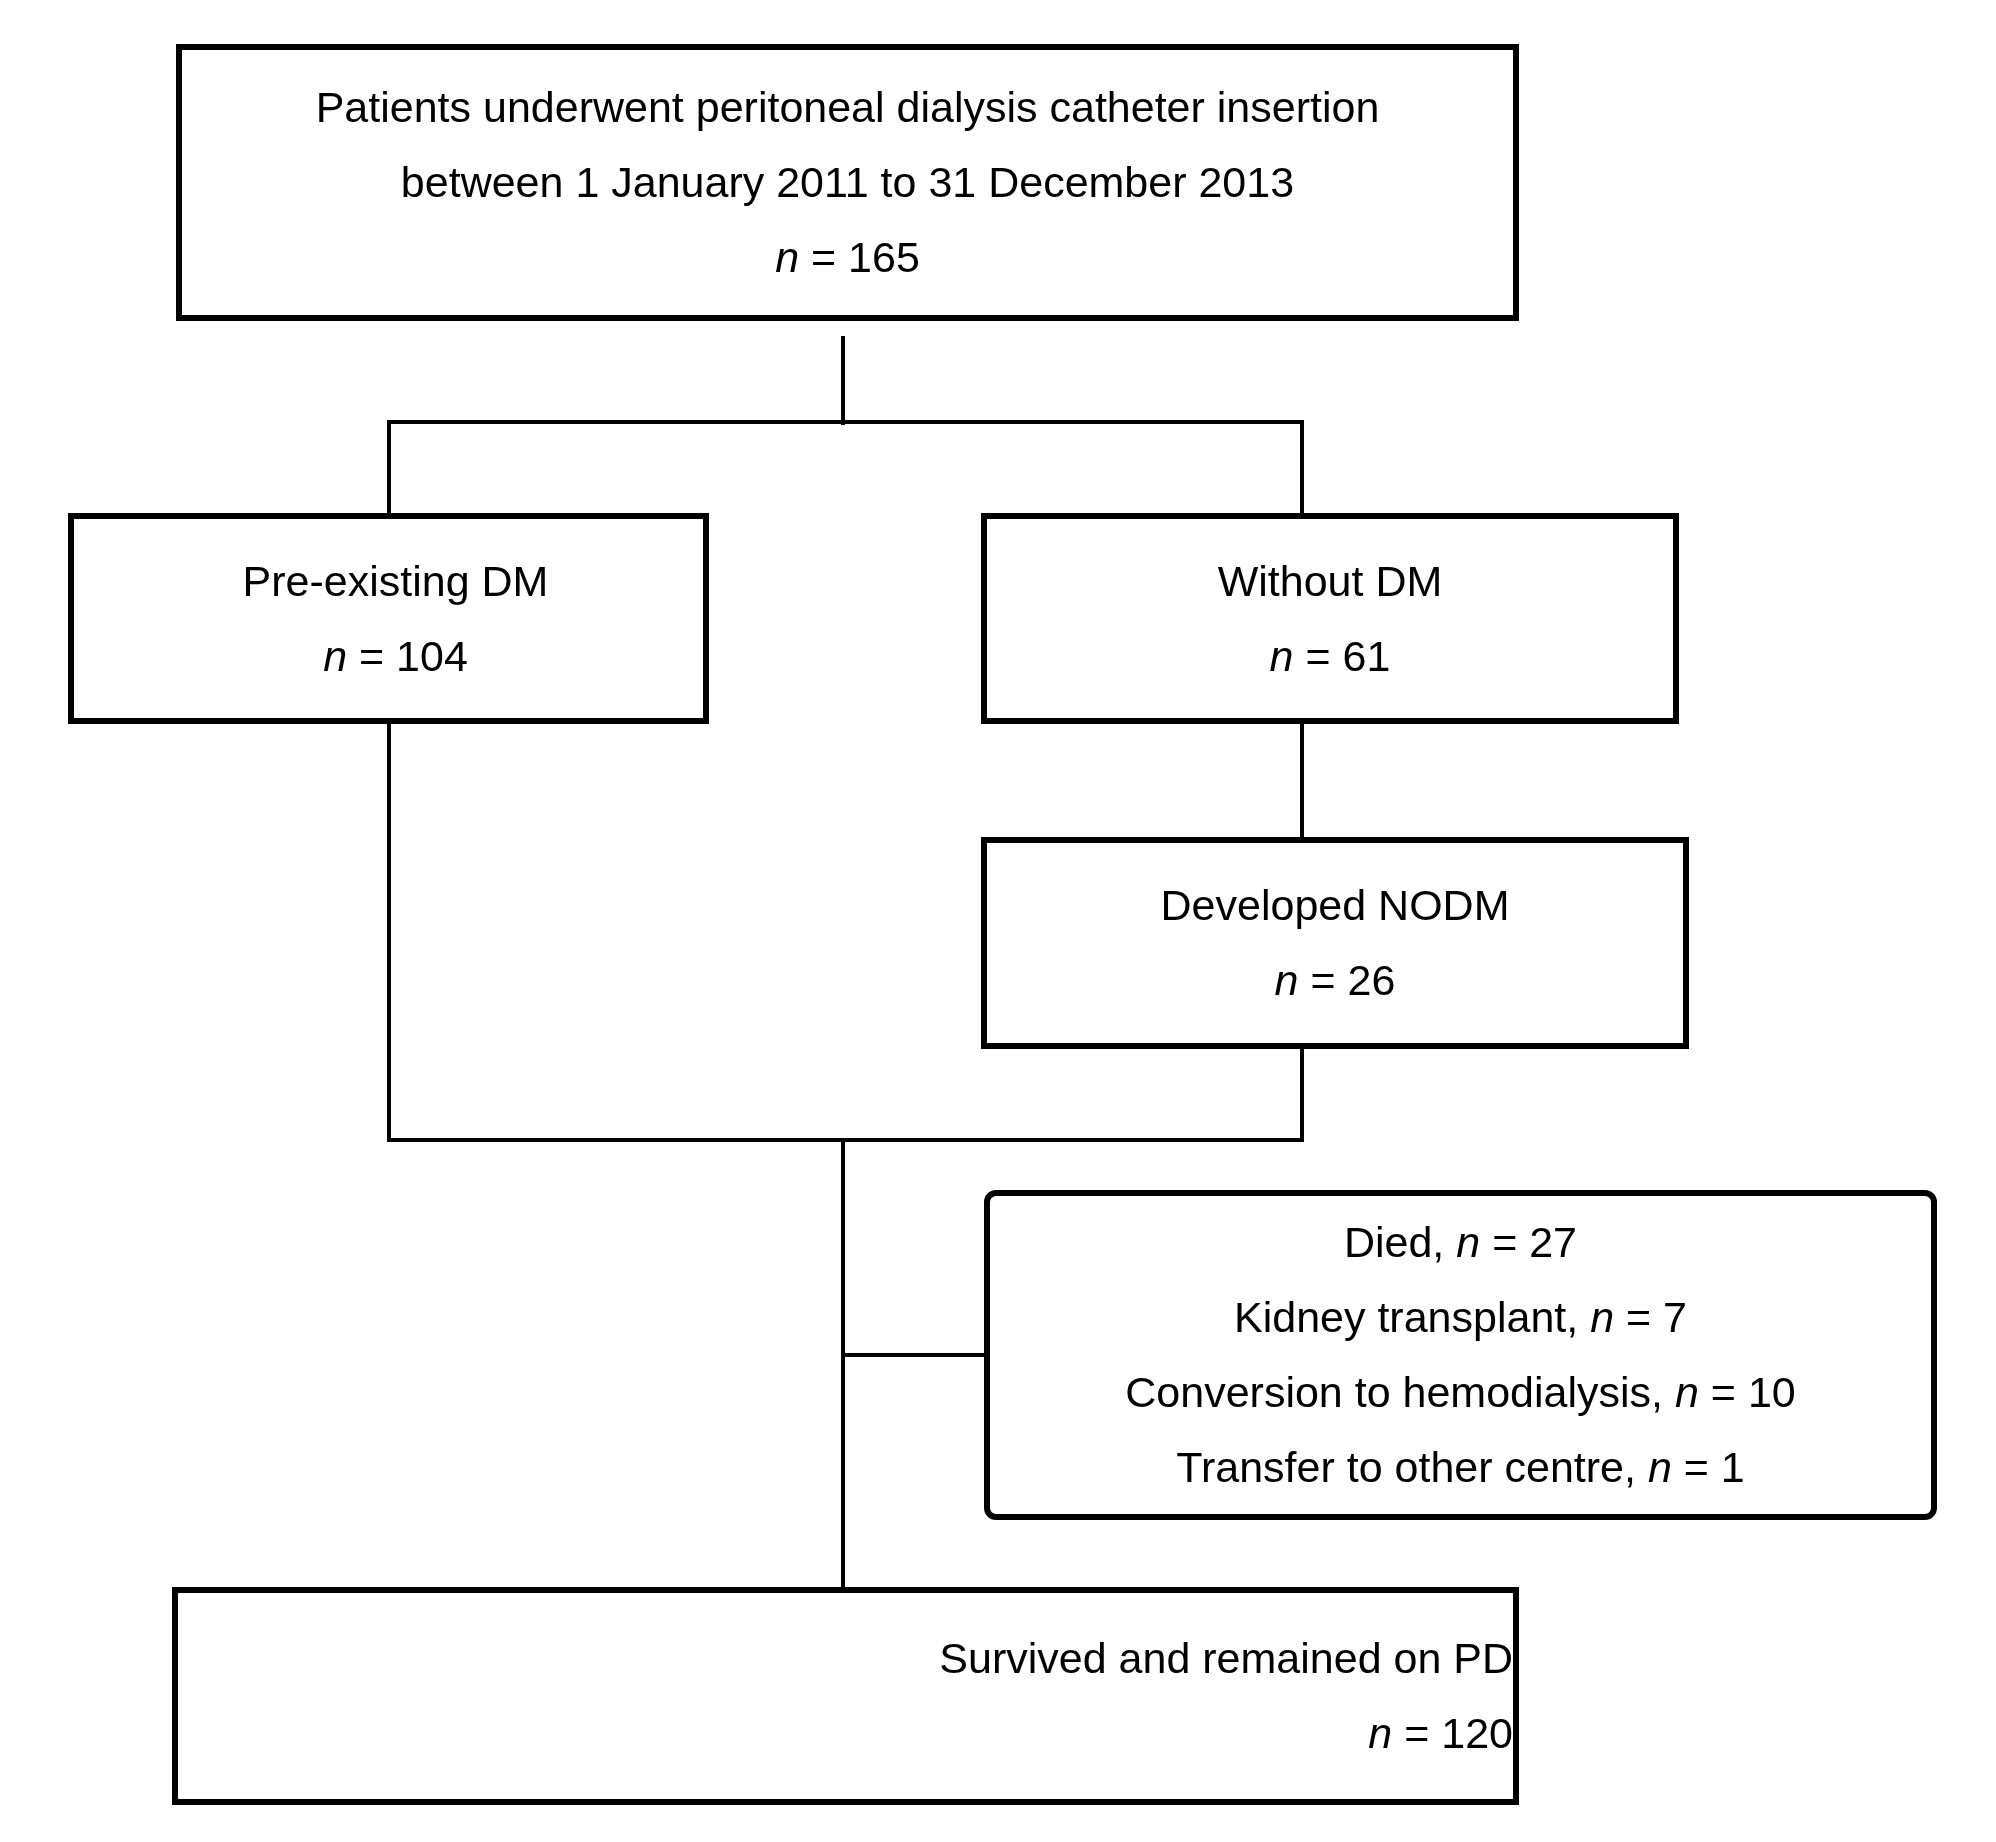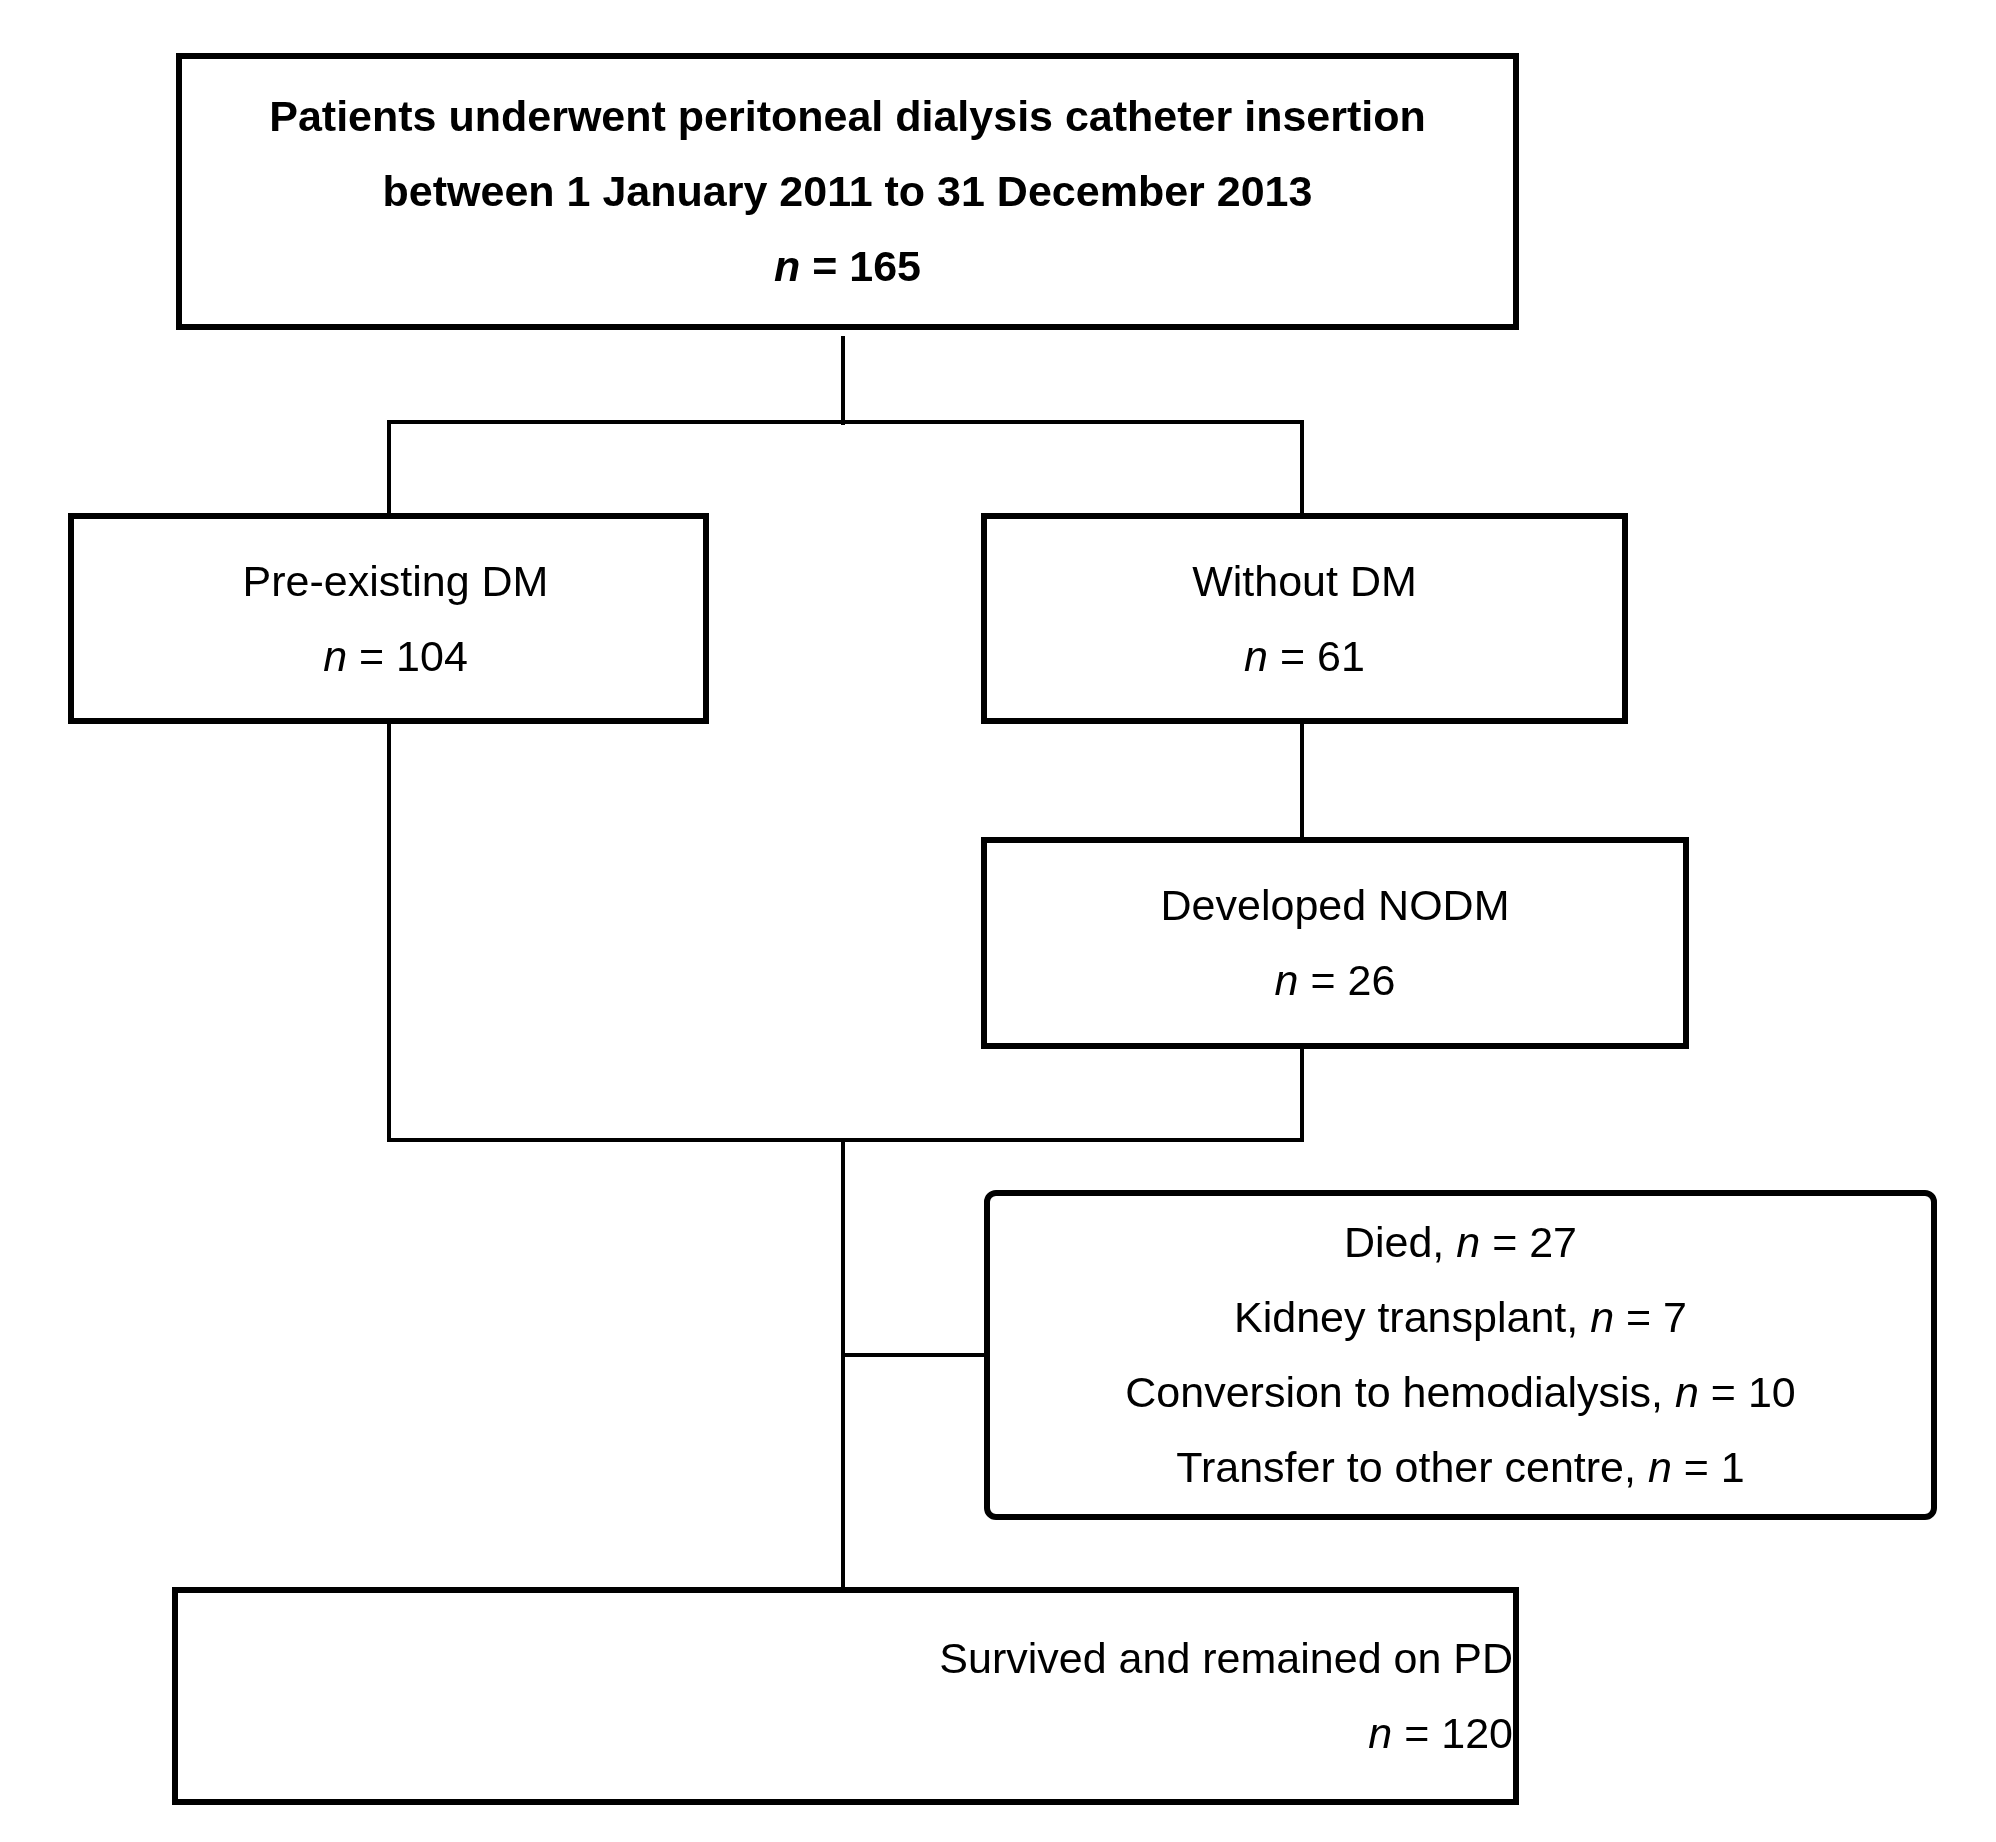--- a/index.html
+++ b/index.html
@@ -35,23 +35,23 @@
   }
   .n {
     font-style: italic;
   }
   .conn {
     position: absolute;
     background: #000000;
     z-index: 1;
   }
   
-  #box-total      { left: 176px;  top: 53px;   width: 1343px; height: 277px; font-weight: bold; }
+  #box-total      { left: 176px;  top: 44px;   width: 1343px; height: 277px; }
   #box-predm      { left: 68px;   top: 513px;  width: 641px;  height: 211px; padding-left: 14px; }
-  #box-withoutdm  { left: 981px; top: 513px;  width: 647px;  height: 211px; }
+  #box-withoutdm  { left: 981px; top: 513px;  width: 698px;  height: 211px; }
   #box-nodm       { left: 981px; top: 837px;  width: 708px;  height: 212px; }
   #box-exclusions { left: 984px; top: 1190px; width: 953px; height: 330px; border-radius: 12px; }
   #box-survived   { left: 172px;  top: 1587px; width: 1347px; height: 218px; align-items: flex-end; }
   
   #conn-v-top        { left: 841px;  top: 336px;  width: 4.4px;    height: 89px; }
   #conn-h-split      { left: 387px;  top: 420px;  width: 917px; height: 4.4px;  }
   #conn-v-to-predm   { left: 387px;  top: 420px;  width: 4.4px;    height: 97px; }
   #conn-v-to-without { left: 1300px; top: 420px;  width: 4.4px;    height: 97px; }
   #conn-v-without-nodm { left: 1300px; top: 722px; width: 4.4px;   height: 120px; }
   #conn-v-predm-down { left: 387px;  top: 722px;  width: 4.4px;    height: 420px; }

